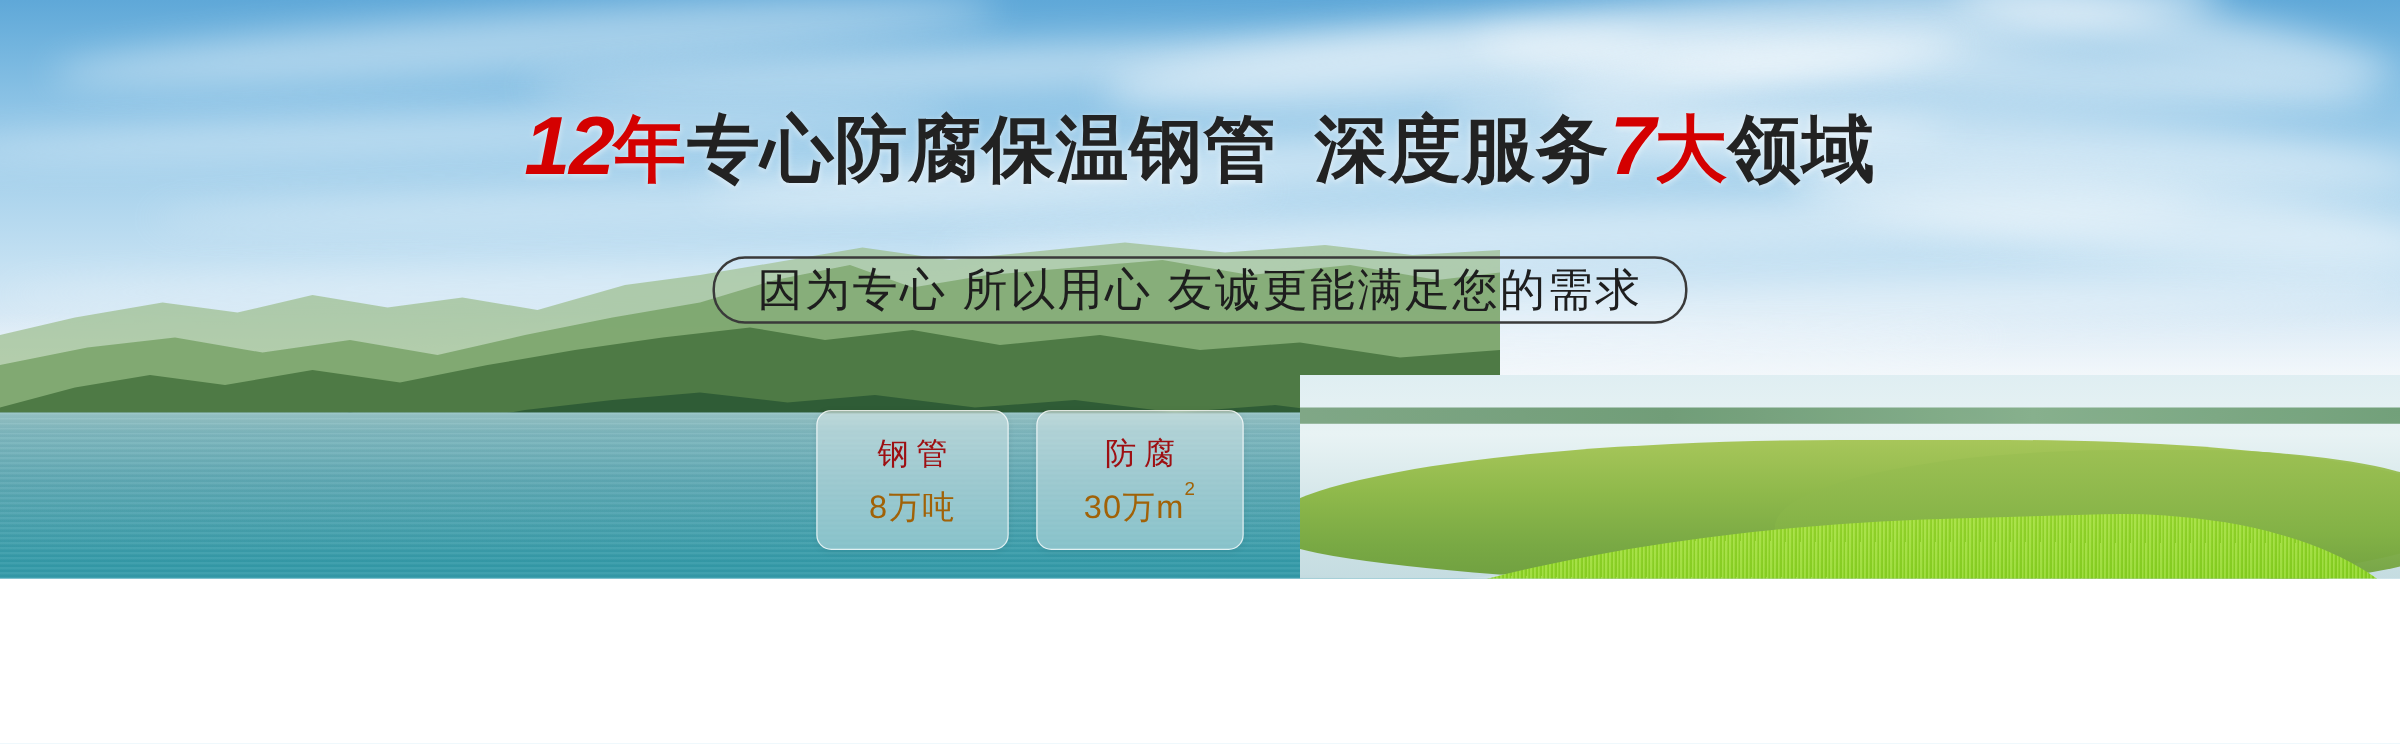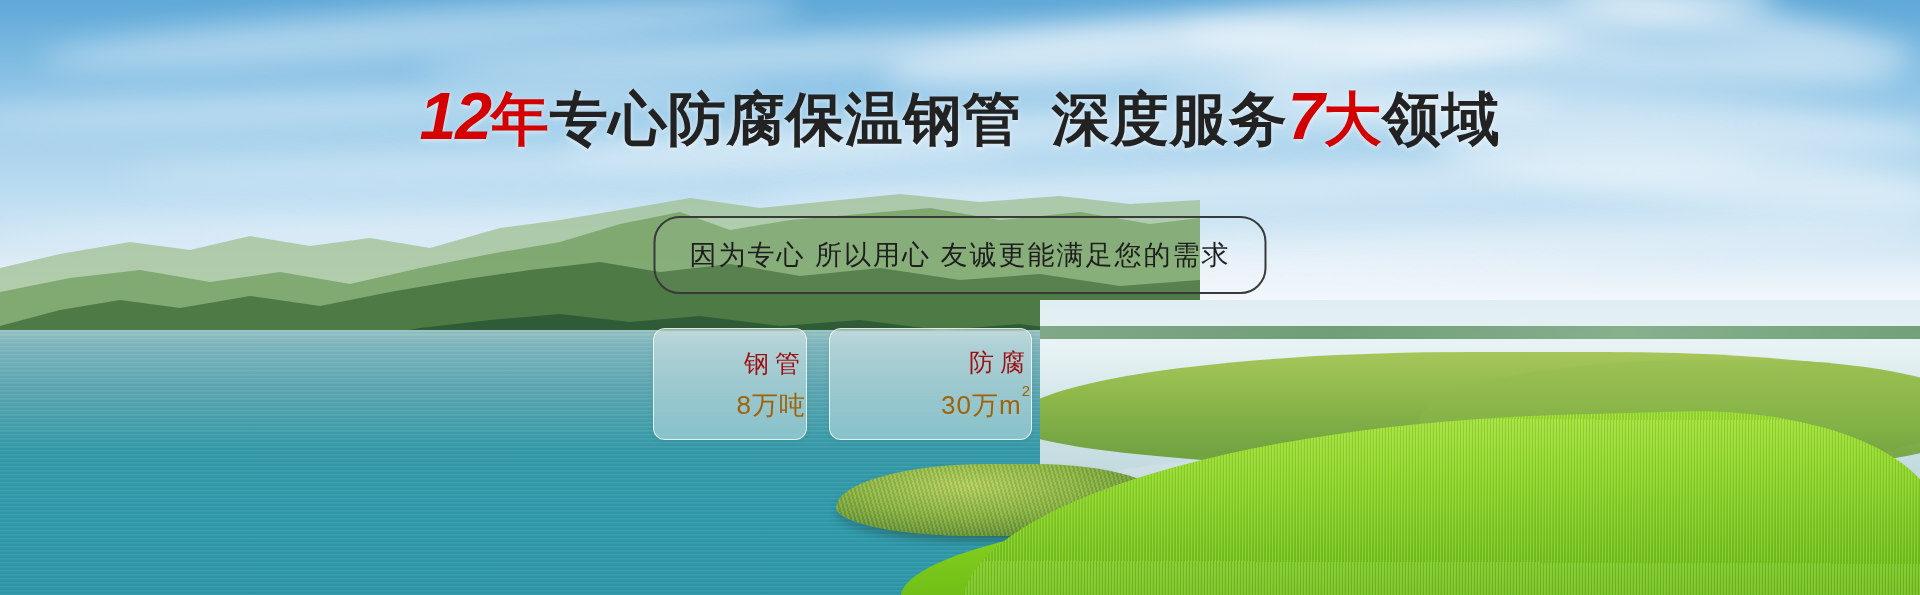--- a/index.html
+++ b/index.html
@@ -1,21 +1,21 @@
 <!DOCTYPE html>
 <html><head>
 <meta charset="utf-8">
 <title>Banner</title>
 <style>
   html,body{margin:0;padding:0;background:#fff;}
   body{font-family:"Liberation Sans","DejaVu Sans",sans-serif;}
 
   #banner{
     position:relative;
-    width:1920px;height:595px;
+    width:1920px;height:463px;
     overflow:hidden;
     background:#bfe0f2;
   }
 
   
   .sky{
     position:absolute;left:0;top:0;width:1920px;height:360px;
     background:
       linear-gradient(180deg,
         #5fa8d8 0%,
@@ -178,67 +178,67 @@
   }
   .headline .red{color:#d40000;}
   .headline .num{
     font-size:66px;
     font-style:italic;
     letter-spacing:-1px;
   }
   .headline .gap{display:inline-block;width:30px;}
 
   .subpill{
-    position:absolute;left:50%;top:216px;transform:translateX(-50%);
+    position:absolute;left:50%;top:205px;transform:translateX(-50%);
     height:50px;
-    padding:12px 34px;
+    padding:0 34px;
     display:flex;align-items:center;justify-content:center;
     border:2px solid #3a3a3a;
     border-radius:26px;
-    font-size:27px;
+    font-size:36px;
     color:#1e1e1e;
     letter-spacing:2px;
     white-space:nowrap;
     background:rgba(255,255,255,.06);
   }
 
   
   .cards{
     position:absolute;left:653px;top:328px;
     display:flex;
     gap:22px;
   }
   .card{
     width:152px;height:110px;
     border-radius:12px;
     border:1px solid rgba(255,255,255,.75);
     background:rgba(255,255,255,.38);
     backdrop-filter:blur(1px);
     display:flex;flex-direction:column;
-    align-items:flex-end;justify-content:center;
+    align-items:center;justify-content:center;
     box-shadow:0 1px 6px rgba(0,0,0,.06);
   }
   .card .c-title{
     font-size:25px;
     color:#9e0f12;
     letter-spacing:6px;
     text-indent:6px;
     line-height:1;
     margin-bottom:16px;
     font-weight:500;
   }
   .card .c-value{
     font-size:26px;
     color:#a16207;
     letter-spacing:1px;
     line-height:1;
     white-space:nowrap;
   }
   .card .c-value sup{font-size:15px;top:-.55em;position:relative;}
-  .card-wide{width:164px;padding-left:37px;}
+  .card-wide{width:164px;}
 </style>
 </head>
 <body>
 
 <div id="banner">
 
   <div class="sky">
     <div class="cloud c1"></div>
     <div class="cloud c2"></div>
     <div class="cloud c3"></div>

